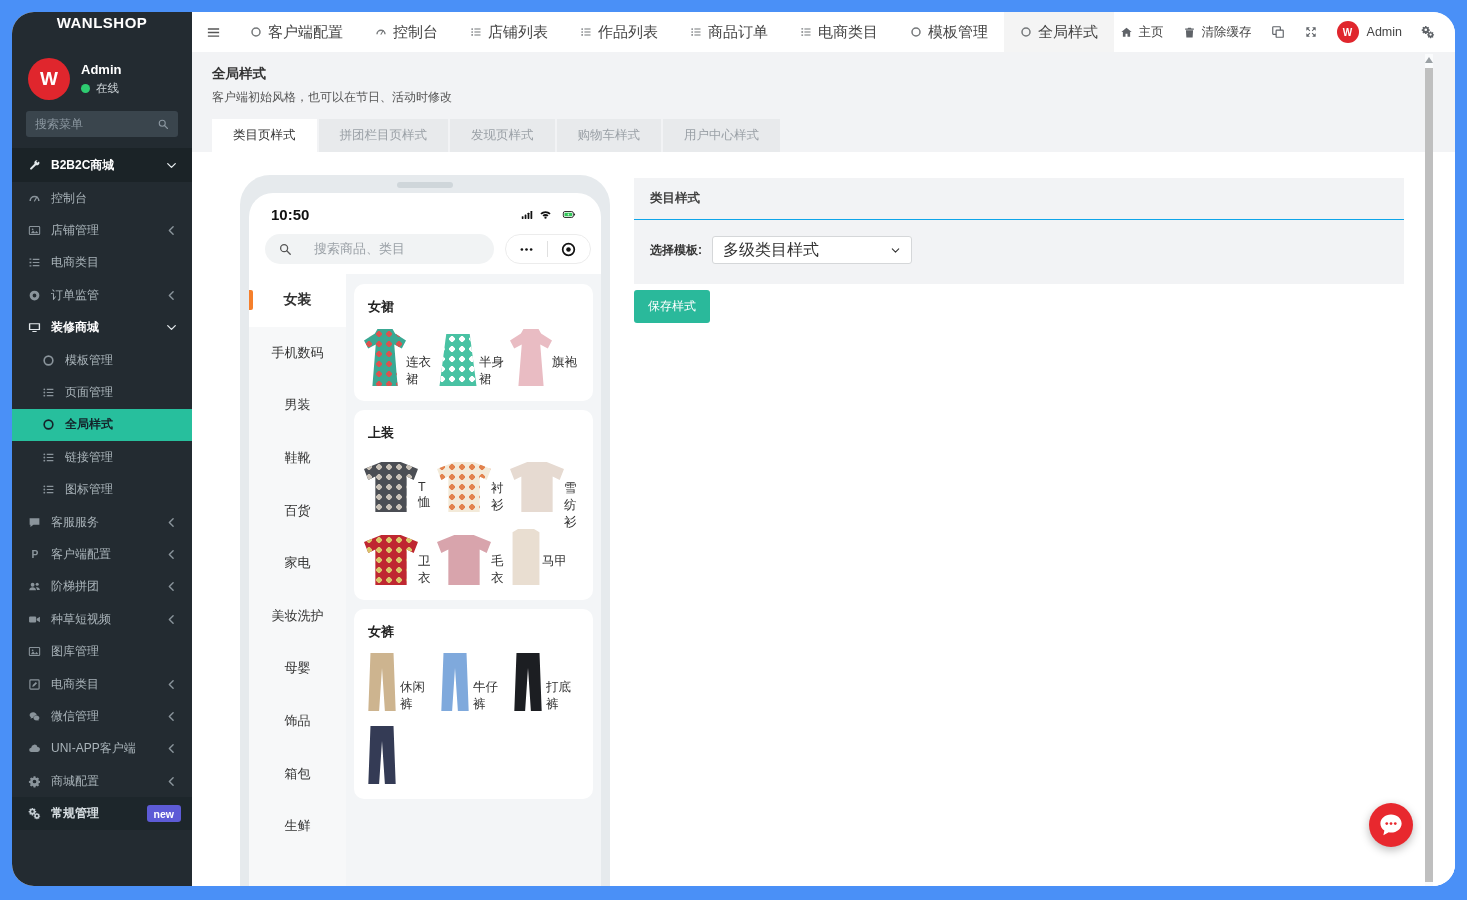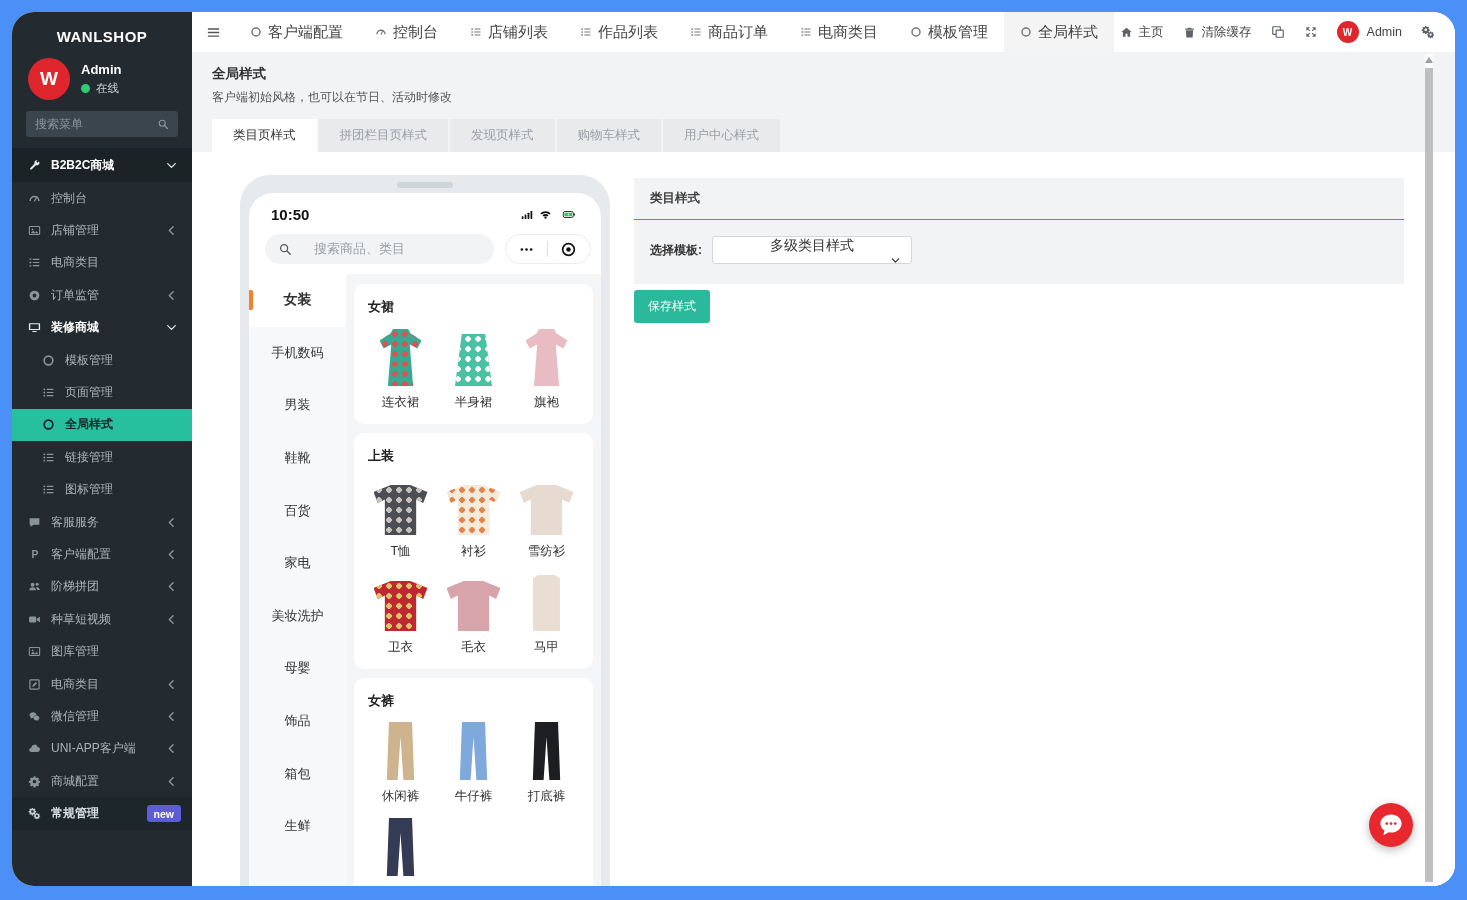--- a/index.html
+++ b/index.html
@@ -2,21 +2,21 @@
 <html><head>
 <meta charset="utf-8">
 <style>
   * { margin:0; padding:0; box-sizing:border-box; }
   html,body { width:1467px; height:900px; }
   body { background:#4a90f7; position:relative; font-family:"Liberation Sans","DejaVu Sans",sans-serif; overflow:hidden; }
   .window { position:absolute; left:12px; top:12px; width:1443px; height:874px; background:#fff; border-radius:22px; overflow:hidden; }
 
   
   .sidebar { position:absolute; left:0; top:0; width:180px; height:100%; background:#232b31; display:flex; flex-direction:column; z-index:5; }
-  .logo { padding-top:16px; height:38px; text-align:center; color:#fff; font-weight:bold; font-size:15px; letter-spacing:.5px; }
+  .logo { padding-top:2px; height:38px; text-align:center; color:#fff; font-weight:bold; font-size:15px; letter-spacing:.5px; }
   .user { display:flex; align-items:center; gap:11px; padding:8px 16px 4px; }
   .avatar { width:42px; height:42px; border-radius:50%; background:#e0262d; color:#fff; display:flex; align-items:center; justify-content:center; font-weight:bold; font-size:19px; flex:none; }
   .uname { color:#fff; font-size:13px; font-weight:bold; margin-bottom:4px; }
   .ustatus { display:flex; align-items:center; gap:6px; color:#cfd6da; font-size:11.5px; }
   .dot { width:9px; height:9px; border-radius:50%; background:#2ecc71; }
   .s-search { margin:7px 14px 6px; height:26px; background:#3a454d; border-radius:3px; display:flex; align-items:center; padding:0 9px; }
   .s-search input { flex:1; background:transparent; border:none; outline:none; color:#cfd6da; font-size:12px; font-family:inherit; min-width:0; }
   .s-search input::placeholder { color:#8b97a0; }
   .s-search .ic { color:#8b97a0; font-size:12px; }
   .menu { flex:1; overflow:hidden; margin-top:5px; }
@@ -79,36 +79,36 @@
   .mdiv { width:1px; height:16px; background:#e0e0e0; }
   .pbody { flex:1; display:flex; overflow:hidden; }
   .cats { width:97px; background:#f7f8f9; flex:none; }
   .cat { position:relative; height:52.6px; display:flex; align-items:center; justify-content:center; font-size:13px; color:#333; cursor:pointer; }
   .cat.active { background:#fff; font-weight:bold; font-size:14px; }
   .cat.active::before { content:''; position:absolute; left:0; top:16px; width:4px; height:20px; background:#f57f2c; border-radius:0 2px 2px 0; }
   .prods { flex:1; background:#f3f5f7; padding:10px 8px; overflow:hidden; }
   .psec { background:#fff; border-radius:10px; padding:12px 10px 0; margin-bottom:9px; }
   .psec-title { font-size:13px; font-weight:600; color:#222; padding:2px 4px 12px; }
   .pgrid { display:grid; grid-template-columns:repeat(3,1fr); }
-  .pitem { display:flex; flex-direction:column; align-items:center; margin-bottom:15px; cursor:pointer; }
+  .pitem { display:flex; flex-direction:row; align-items:center; margin-bottom:15px; cursor:pointer; }
   .pimg { height:58px; display:flex; align-items:flex-end; justify-content:center; }
   .lbl { margin-top:8px; font-size:12.5px; color:#333; height:15px; }
   .shape { display:block; }
   .shape-dress { width:42px; height:57px; clip-path:polygon(32% 0,68% 0,74% 8%,100% 20%,90% 34%,72% 27%,80% 100%,20% 100%,28% 27%,10% 34%,0 20%,26% 8%); }
   .shape-skirt { width:42px; height:52px; clip-path:polygon(22% 0,78% 0,94% 100%,6% 100%); }
   .shape-tshirt { width:54px; height:50px; clip-path:polygon(32% 0,68% 0,100% 14%,92% 36%,79% 29%,79% 100%,21% 100%,21% 29%,8% 36%,0 14%); }
   .shape-vest { width:32px; height:56px; clip-path:polygon(25% 0,75% 0,92% 6%,92% 100%,8% 100%,8% 6%); }
   .shape-pants { width:36px; height:58px; clip-path:polygon(18% 0,82% 0,88% 100%,58% 100%,50% 26%,42% 100%,12% 100%); }
 
   
   .panel { position:absolute; left:442px; top:26px; width:770px; background:#f2f3f5; }
   .panel-h { padding:12px 16px; font-size:12.5px; font-weight:bold; color:#404040; border-bottom:1px solid #0ea5e9; }
   .panel-b { padding:16px 16px 20px; display:flex; align-items:center; gap:10px; }
   .sel-label { font-size:12px; font-weight:bold; color:#333; }
-  .select { width:200px; height:28px; background:#fff; border:1px solid #d5d7d9; border-radius:3px; display:flex; align-items:center; padding:0 10px; font-size:14px; color:#333; cursor:pointer;flex-direction:column; }
+  .select { width:200px; height:28px; background:#fff; border:1px solid #d5d7d9; border-radius:3px; display:flex; align-items:center; padding:0 10px; font-size:16px; color:#333; cursor:pointer; }
   .select .ic { margin-left:auto; font-size:11px; color:#333; }
   .save-btn { position:absolute; left:442px; top:138px; background:#2ab99b; color:#fff; border:none; border-radius:3px; padding:8px 14px; font-size:12px; font-family:inherit; cursor:pointer; }
 
   
   .scrollbar { position:absolute; right:22px; top:42px; width:8px; bottom:0; background:#fafbfc; }
   .sb-up { width:0; height:0; border-left:4px solid transparent; border-right:4px solid transparent; border-bottom:6px solid #9aa0a4; margin:3px auto 5px; }
   .sb-thumb { position:absolute; top:14px; left:0; width:8px; height:calc(100% - 18px); background:#bfbfbf; }
 
   
   .fab { position:absolute; right:42px; bottom:39px; width:44px; height:44px; border-radius:50%; background:#e8282e; box-shadow:0 3px 10px rgba(0,0,0,.28); display:flex; align-items:center; justify-content:center; cursor:pointer; z-index:9; }

